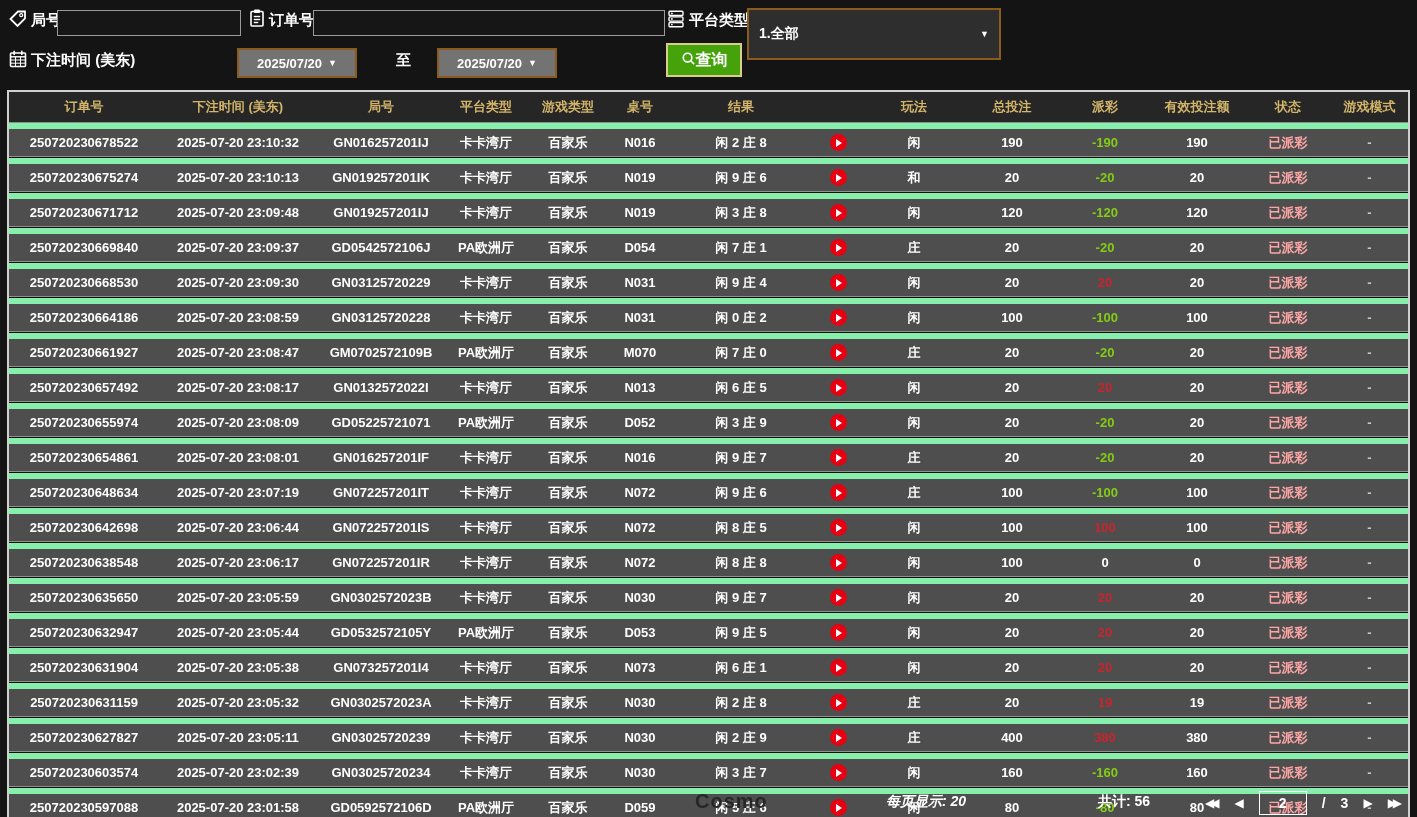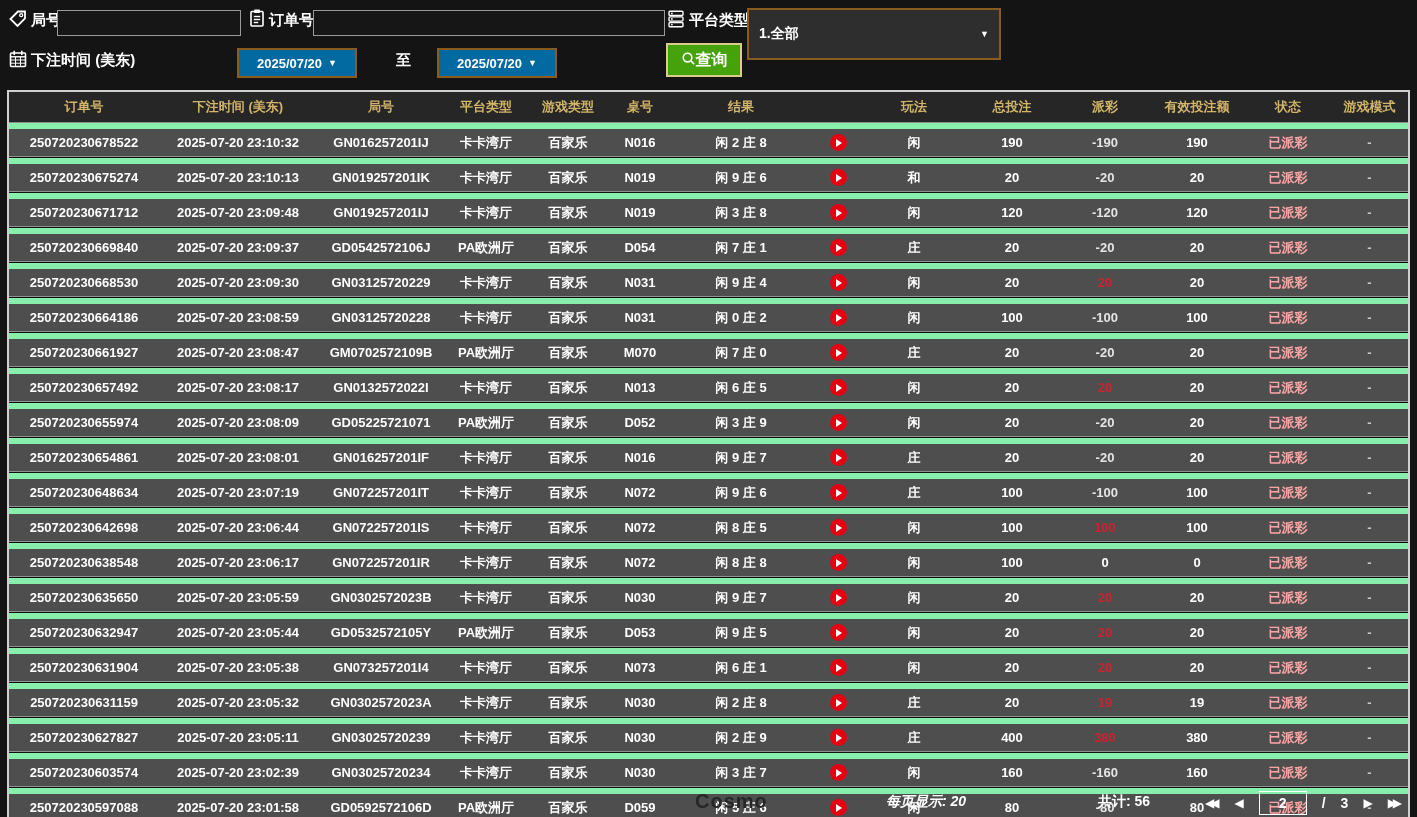--- a/index.html
+++ b/index.html
@@ -12,21 +12,21 @@
   
   .abs{position:absolute;}
   .flabel{font-weight:bold;font-size:15px;color:#fff;white-space:nowrap;}
   .icon18{width:20px;height:20px;display:block;}
   .text-input{
     position:absolute;background:#161616;border:1px solid #9a9a9a;
     height:24px;color:#fff;font-size:13px;padding:0 6px;outline:none;
     font-family:"Liberation Sans",sans-serif;
   }
   .date-btn{
-    position:absolute;background:#0369a1;border:2px solid #8a5a1e;
+    position:absolute;background:#737373;border:2px solid #8a5a1e;
     color:#fff;font-weight:bold;font-size:13px;
     display:flex;align-items:center;justify-content:center;gap:6px;cursor:pointer;
   }
   .caret{font-size:9px;line-height:1;}
   .select-box{
     position:absolute;background:#2e2e2e;border:2px solid #8a5a1e;
     color:#fff;font-weight:bold;font-size:14px;
     display:flex;align-items:center;justify-content:space-between;
     padding:12px 10px;cursor:pointer;
   }
@@ -51,21 +51,21 @@
   }
   .trow{
     background:#4e4e4e;height:27px;
     border-top:6px solid #86efac;border-bottom:1px solid #909090;
     margin-bottom:1px;
   }
   .td{
     text-align:center;color:#fff;font-weight:bold;font-size:13px;
     white-space:nowrap;overflow:hidden;
   }
-  .td.payout.neg{color:#e5e5e5;}
+  .td.payout.neg{color:#84cc16;}
   .td.payout.pos{color:#c8252e;}
   .td.payout.zero{color:#fff;}
   .td.status{color:#fca5a5;}
   .td.mode{color:#c9c9c9;}
   .sumrow .td{color:#fca5a5;font-family:Liberation Serif, serif;}
   .play-btn{
     width:17px;height:17px;border-radius:50%;background:#e60012;
     display:inline-flex;align-items:center;justify-content:center;
     cursor:pointer;vertical-align:middle;
   }

